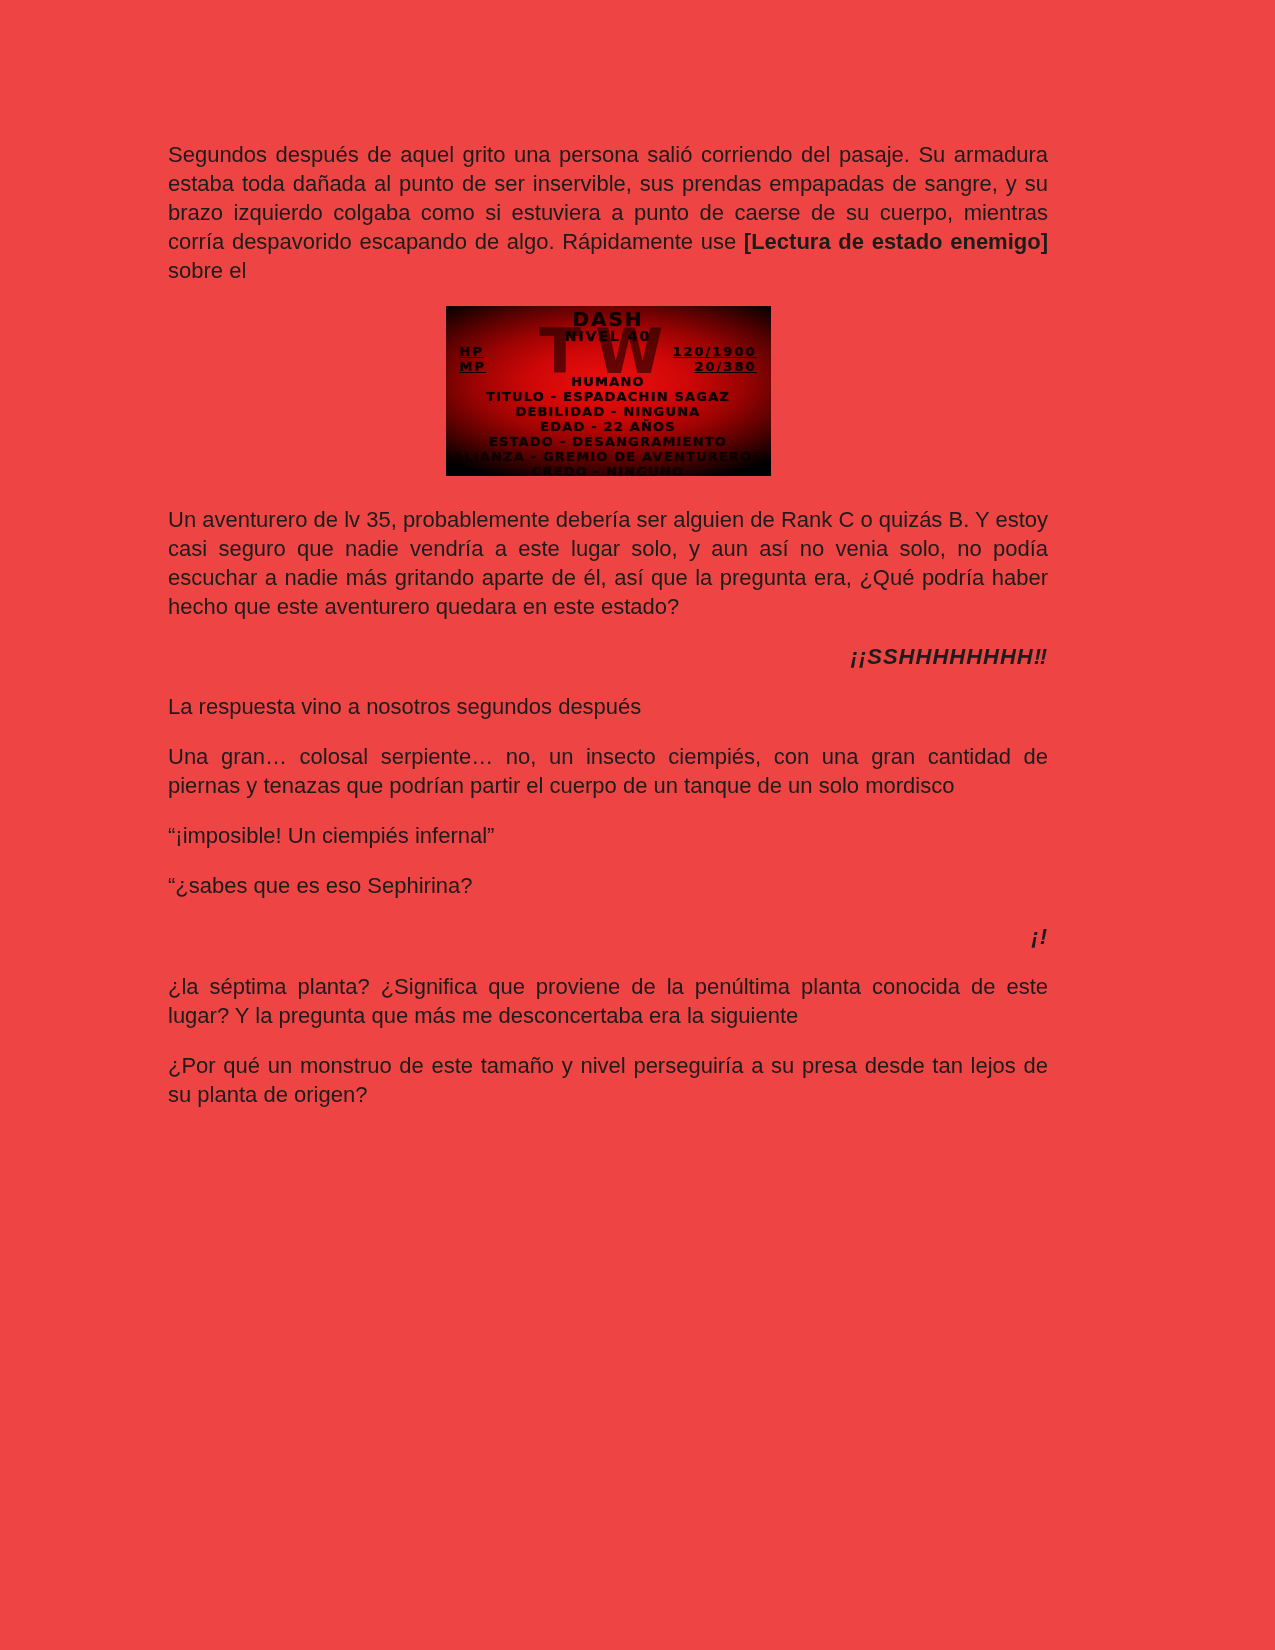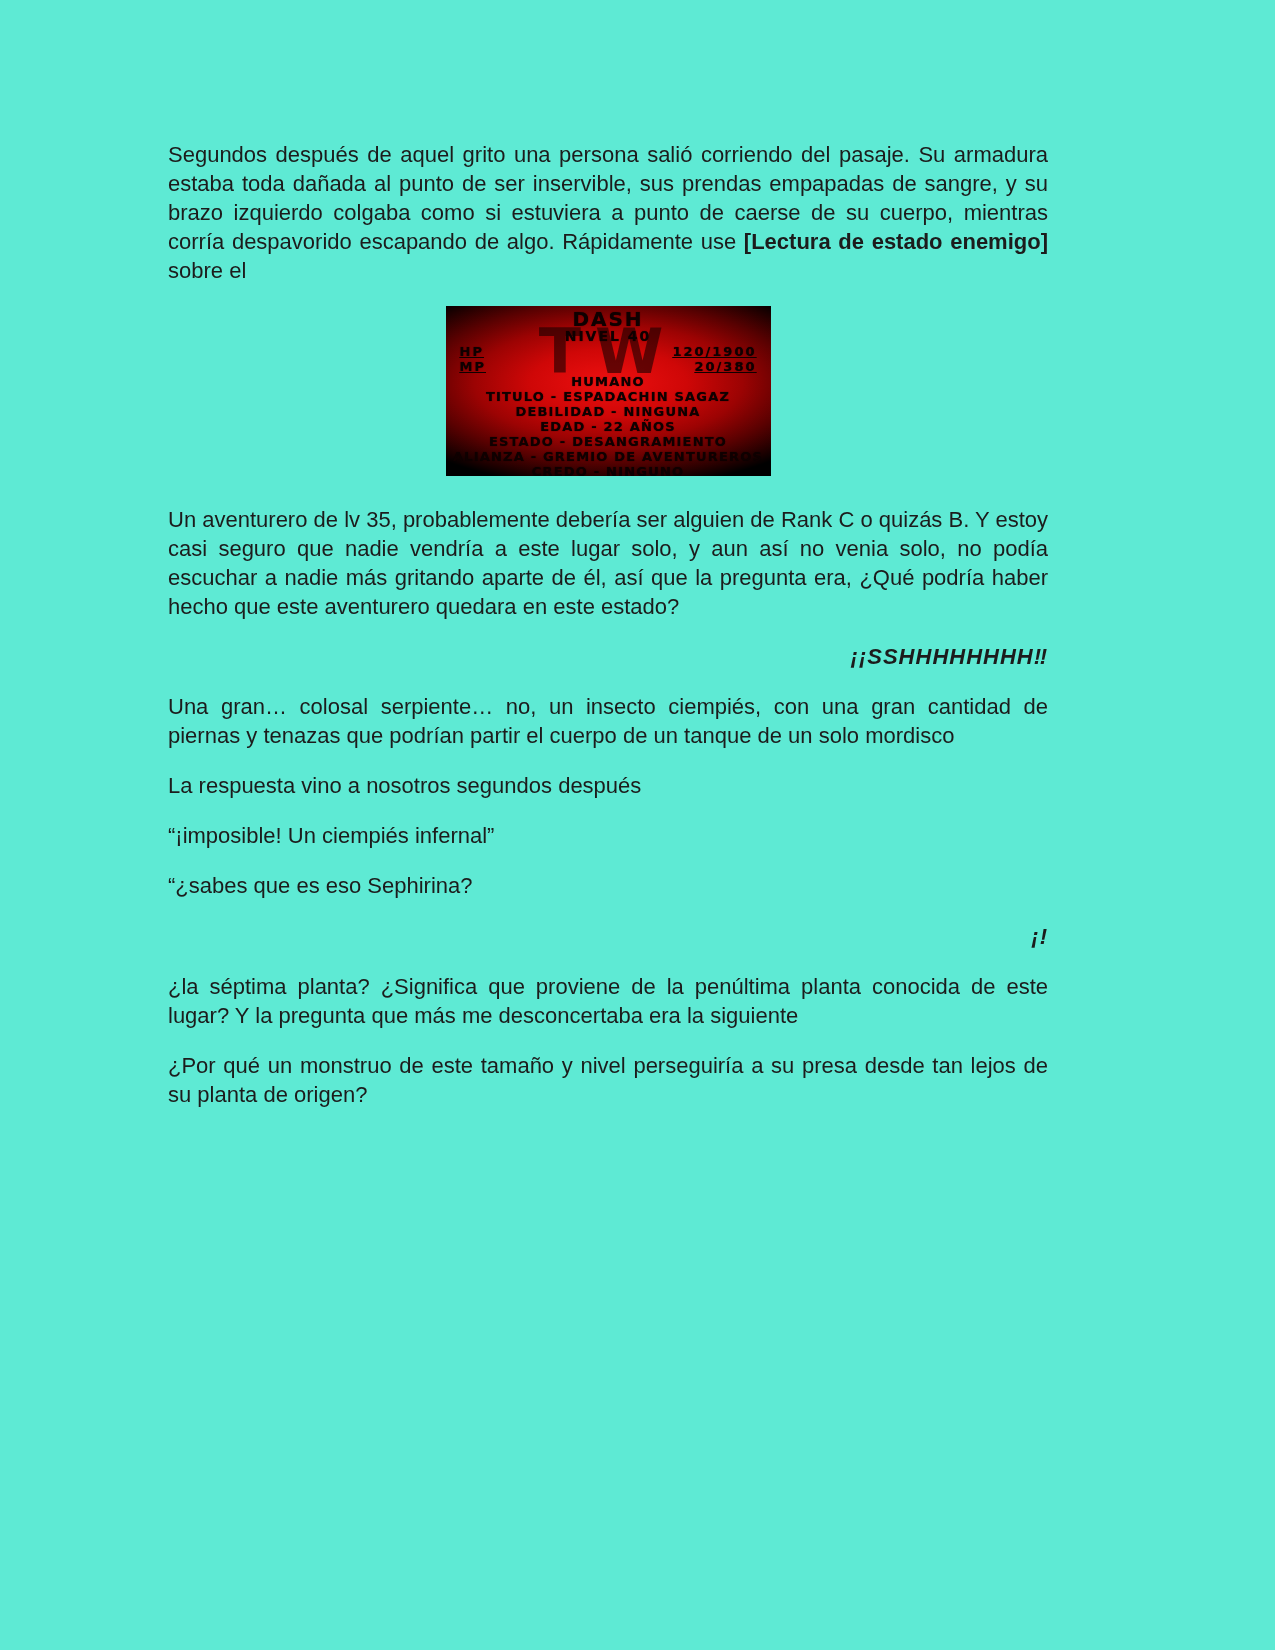--- a/index.html
+++ b/index.html
@@ -8,21 +8,21 @@
     width: 1275px;
     height: 1650px;
     font-family: "Liberation Sans", sans-serif;
     color: #1c1c1c;
     position: relative;
   }
   .page {
     position: relative;
     width: 1275px;
     height: 1650px;
-    background: #5eead4;
+    background: #ef4444;
     overflow: hidden;
   }
   .content {
     position: absolute;
     left: 168px;
     top: 140px;
     width: 880px;
     font-size: 22px;
     line-height: 1.32;
   }
@@ -112,23 +112,23 @@
         <div class="prow">ESTADO - DESANGRAMIENTO</div>
         <div class="prow">ALIANZA - GREMIO DE AVENTUREROS</div>
         <div class="prow">CREDO - NINGUNO</div>
       </div>
     </div>
 
     <p class="para justify">Un aventurero de lv 35, probablemente debería ser alguien de Rank C o quizás B. Y estoy casi seguro que nadie vendría a este lugar solo, y aun así no venia solo, no podía escuchar a nadie más gritando aparte de él, así que la pregunta era, ¿Qué podría haber hecho que este aventurero quedara en este estado?</p>
 
     <p class="para shout">¡¡SSHHHHHHHH‼</p>
 
+    <p class="para">La respuesta vino a nosotros segundos después</p>
+
     <p class="para justify">Una gran… colosal serpiente… no, un insecto ciempiés, con una gran cantidad de piernas y tenazas que podrían partir el cuerpo de un tanque de un solo mordisco</p>
-
-    <p class="para">La respuesta vino a nosotros segundos después</p>
 
     <p class="para">“¡imposible! Un ciempiés infernal”</p>
 
     <p class="para">“¿sabes que es eso Sephirina?</p>
 
 
     <p class="para shout">¡!</p>
 
     <p class="para justify">¿la séptima planta? ¿Significa que proviene de la penúltima planta conocida de este lugar? Y la pregunta que más me desconcertaba era la siguiente</p>
 

